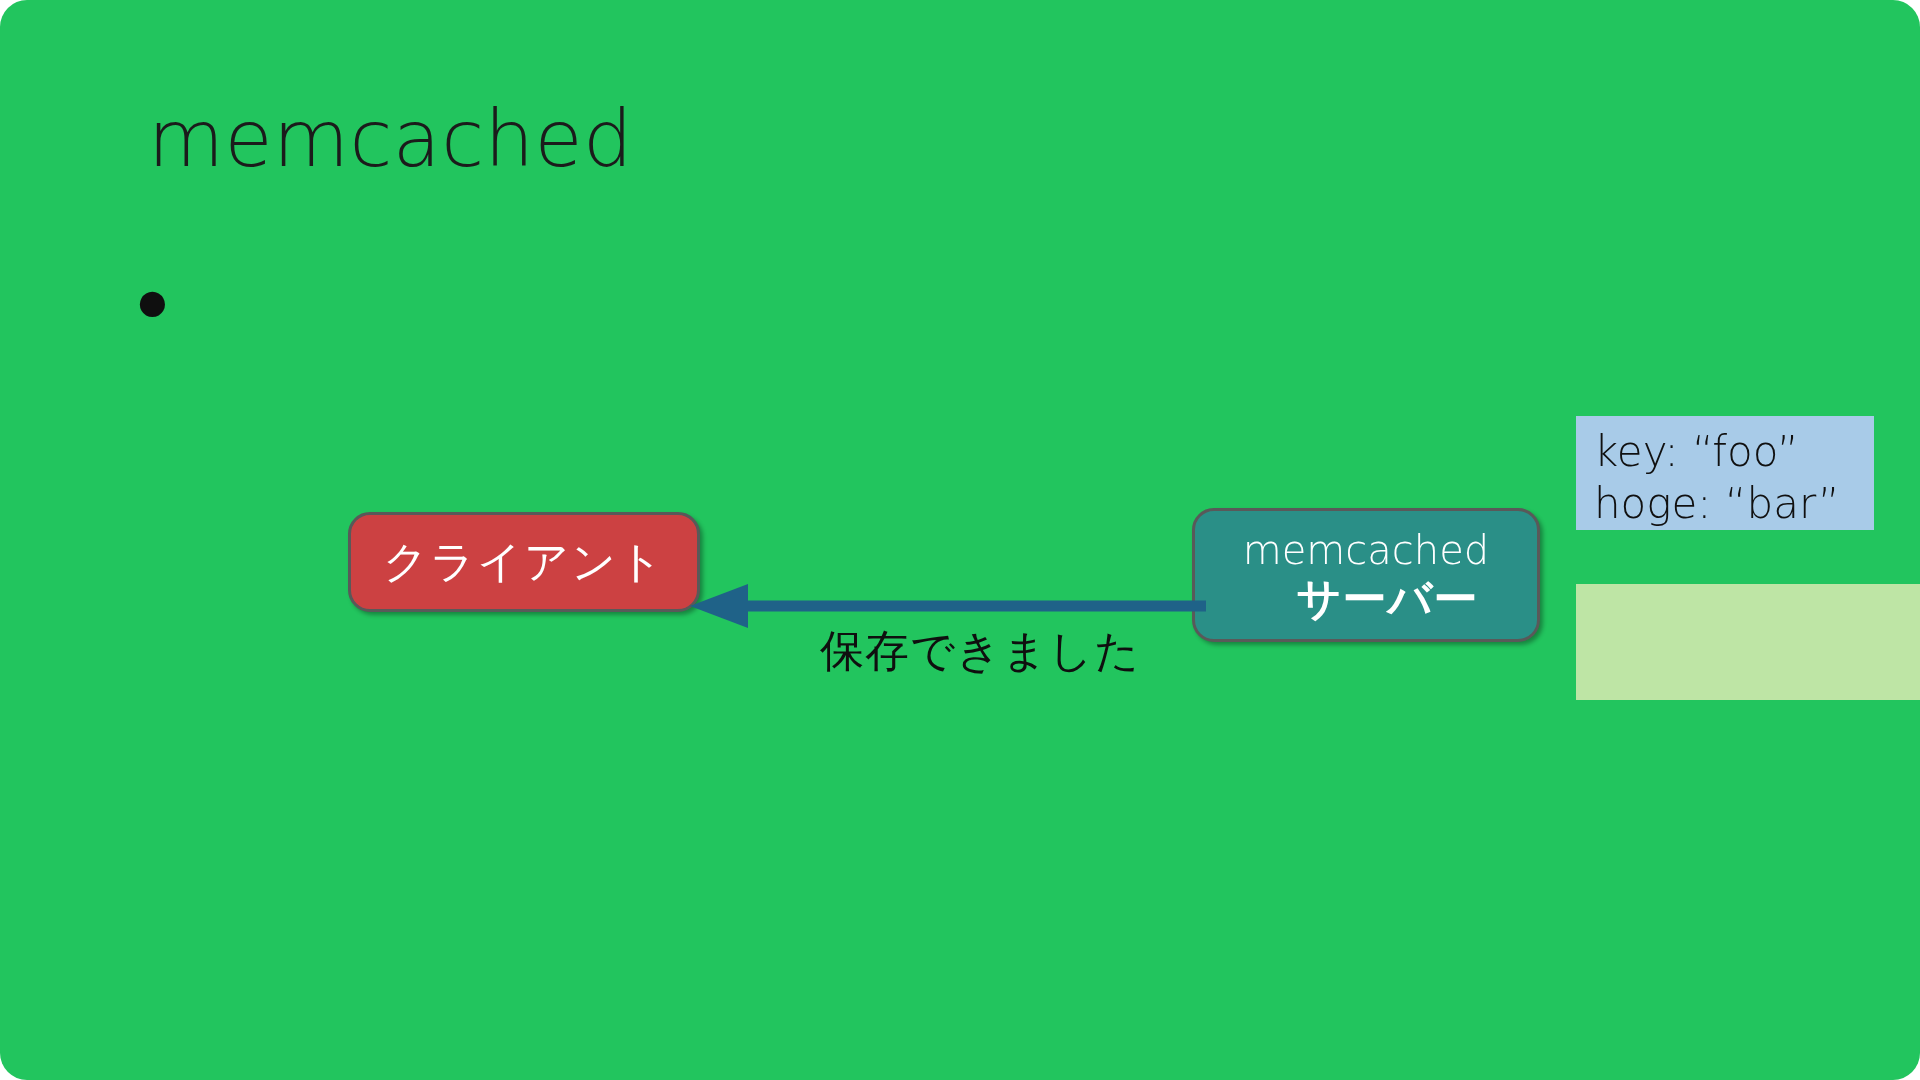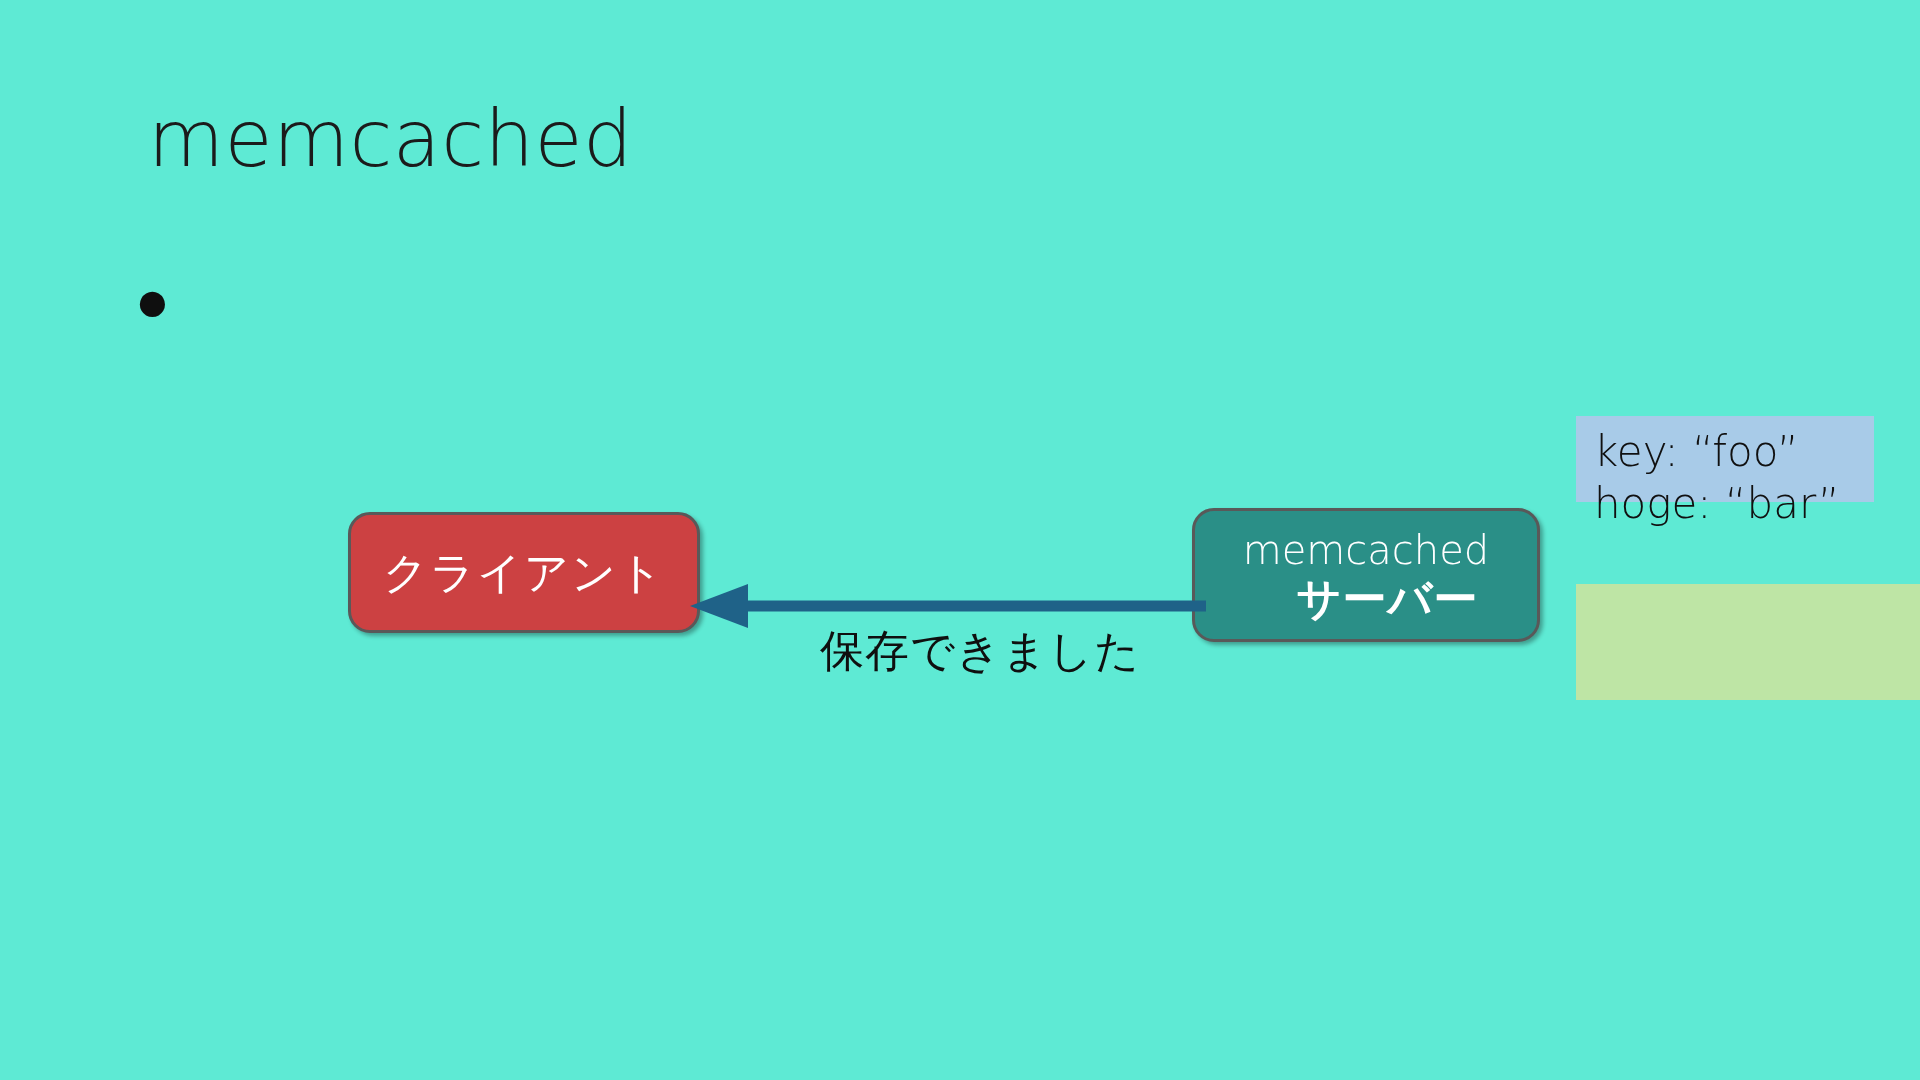--- a/index.html
+++ b/index.html
@@ -12,21 +12,22 @@
     height: 1080px;
     position: relative;
     overflow: hidden;
     font-family: "Liberation Sans", sans-serif;
     color: #000000;
   }
 
   .slide {
     position: absolute;
     inset: 0;
-    background: #5eead4;
+    background: #22c55e;
+    border-radius: 27px;
   }
 
   
   #slide-title {
     position: absolute;
     left: 148px;
     top: 96px;
     font-family: "DejaVu Sans", sans-serif;
     font-weight: 300;
     font-size: 78px;
@@ -72,21 +73,21 @@
     justify-content: center;
     text-align: center;
     color: #ffffff;
     box-shadow: 3px 3px 4px rgba(0,0,0,0.32);
   }
 
   #node-client {
     left: 348px;
     top: 512px;
     width: 352px;
-    height: 121px;
+    height: 100px;
     background: #cc4142;
     align-items: center;
   }
   #node-client .node-line {
     font-family: "DejaVu Sans", sans-serif;
     font-size: 44px;
     line-height: 52px;
     letter-spacing: 2px;
   }
 
@@ -143,21 +144,21 @@
     font-weight: 300;
     font-size: 42px;
     line-height: 52px;
     color: #101010;
     white-space: nowrap;
   }
   #callout-foo {
     left: 1576px;
     top: 416px;
     width: 298px;
-    height: 86px;
+    height: 114px;
     background: #a8cbe8;
   }
   #callout-hoge {
     left: 1576px;
     top: 584px;
     width: 346px;
     height: 116px;
     background: #bee5a5;
   }
   .callout-line { display: block; }

